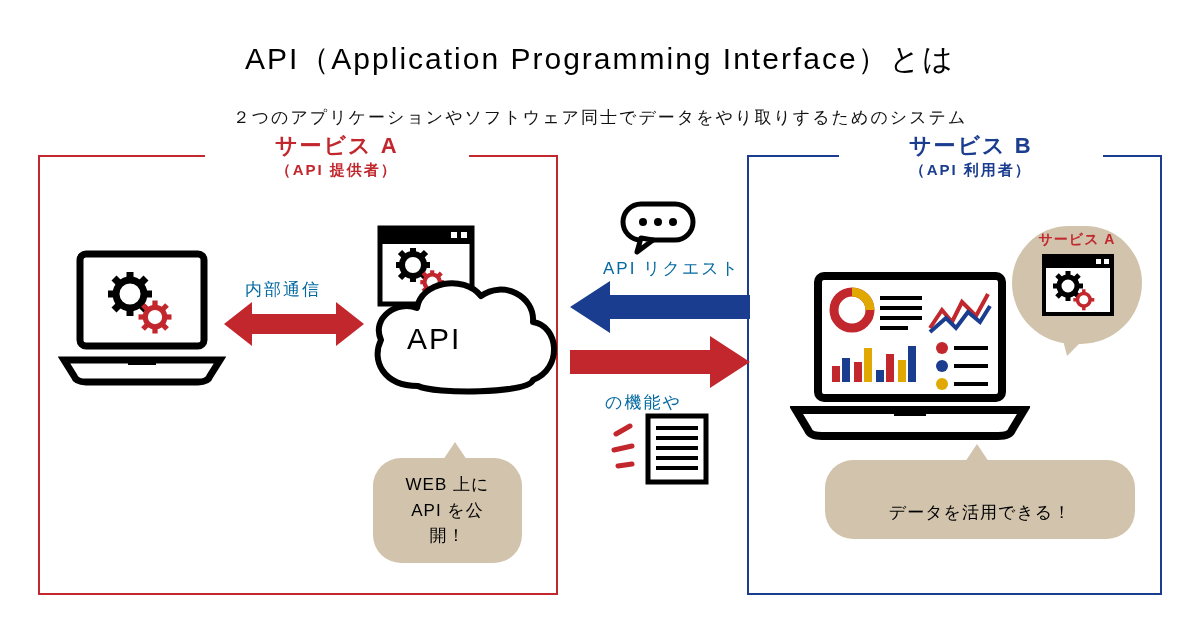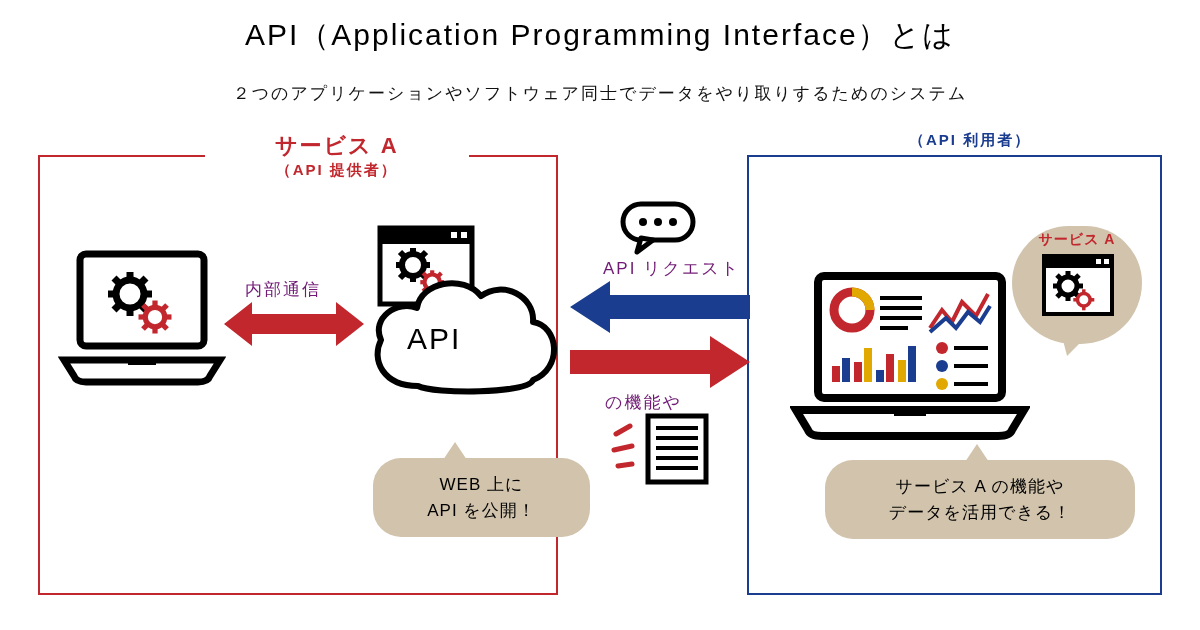--- a/index.html
+++ b/index.html
@@ -9,21 +9,21 @@
     background: #fff;
     font-family: "Hiragino Sans", "Meiryo", sans-serif;
     position: relative;
     overflow: hidden;
   }
   .title {
     text-align: center;
     font-size: 30px;
     font-weight: 500;
     letter-spacing: 2px;
-    padding-top: 15px;
+    padding-top: 39px;
     color: #000;
   }
   .subtitle {
     text-align: center;
     font-size: 17px;
     letter-spacing: 2px;
     margin-top: 26px;
     color: #111;
   }
   .service-box {
@@ -56,21 +56,21 @@
     text-align: center;
     padding: 14px 24px;
     font-size: 17px;
     letter-spacing: 1px;
     line-height: 1.5;
   }
   .bubble .tail {
     position: absolute;
     width: 0; height: 0;
   }
-  .bubble-api    { left: 373px; top: 458px; width: 217px; }
+  .bubble-api    { left: 373px; top: 458px; width: 149px; }
   .bubble-api .tail { top: -16px; left: 70px; border-left: 12px solid transparent; border-right: 12px solid transparent; border-bottom: 18px solid #d1c3ac; }
   .bubble-usage  { right: 65px; top: 460px; width: 310px; }
   .bubble-usage .tail { top: -16px; left: 140px; border-left: 12px solid transparent; border-right: 12px solid transparent; border-bottom: 18px solid #d1c3ac; }
 
   .mini-bubble {
     position: absolute;
     right: 58px; top: 196px;
     width: 130px; height: 148px;
   }
   .mini-bubble .body{
@@ -79,21 +79,21 @@
   }
   .mini-bubble .tail{
     position:absolute; left:48px; bottom:-12px;
     width:0;height:0;border-left:10px solid transparent;border-right:10px solid transparent;border-top:16px solid #d1c3ac;
     transform: skewX(-20deg);
   }
   .mini-bubble .label{ position:absolute; top:35px; width:100%; text-align:center; font-size:14px; color:#c1272d; font-weight:700; letter-spacing:1px;}
   .mini-bubble .wnd { position:absolute; left:30px; top:58px; }
 
   
-  .mid-label { position:absolute; font-size:17px; letter-spacing:2px; color:#701a75; }
+  .mid-label { position:absolute; font-size:17px; letter-spacing:2px; color:#0369a1; }
   .lbl-internal { left:245px; top:278px;font-family:Liberation Serif, serif; }
   .lbl-request  { left:603px; top:257px; }
   .lbl-share    { left:605px; top:391px; }
   .cloud-text   { position:absolute; left:407px; top:322px; font-size:30px; letter-spacing:2px; font-weight:500;}
 
   
   .svg-layer { position:absolute; }
 </style>
 </head>
 <body>
@@ -103,20 +103,21 @@
 
 <div class="service-box service-a">
   <div class="box-label-mask">
     <div class="box-name">サービス A</div>
     <div class="box-role">（API 提供者）</div>
   </div>
 </div>
 
 <div class="service-box service-b">
   <div class="box-label-mask">
+    <div class="box-name">サービス B</div>
     <div class="box-role">（API 利用者）</div>
   </div>
 </div>
 
 <svg class="svg-layer" style="left:58px; top:248px;" width="168" height="140">
   <rect x="22" y="6" width="124" height="92" rx="6" fill="none" stroke="#000" stroke-width="7"></rect>
   <path d="M6 112 L162 112 L152 128 Q150 134 140 134 L28 134 Q18 134 16 128 Z" fill="none" stroke="#000" stroke-width="7"></path>
   <rect x="70" y="112" width="28" height="5" fill="#000"></rect>
 
   <g transform="translate(52,26)">
@@ -312,15 +313,15 @@
 </div>
 
 <div class="bubble bubble-api">
   <div class="tail"></div>
   <span>WEB 上に</span><br>
   <span>API を公開！</span>
 </div>
 
 <div class="bubble bubble-usage">
   <div class="tail"></div>
-  <span>サービス A の機能や</span><br>
+  <br>
   <span>データを活用できる！</span>
 </div>
 
 </body></html>

